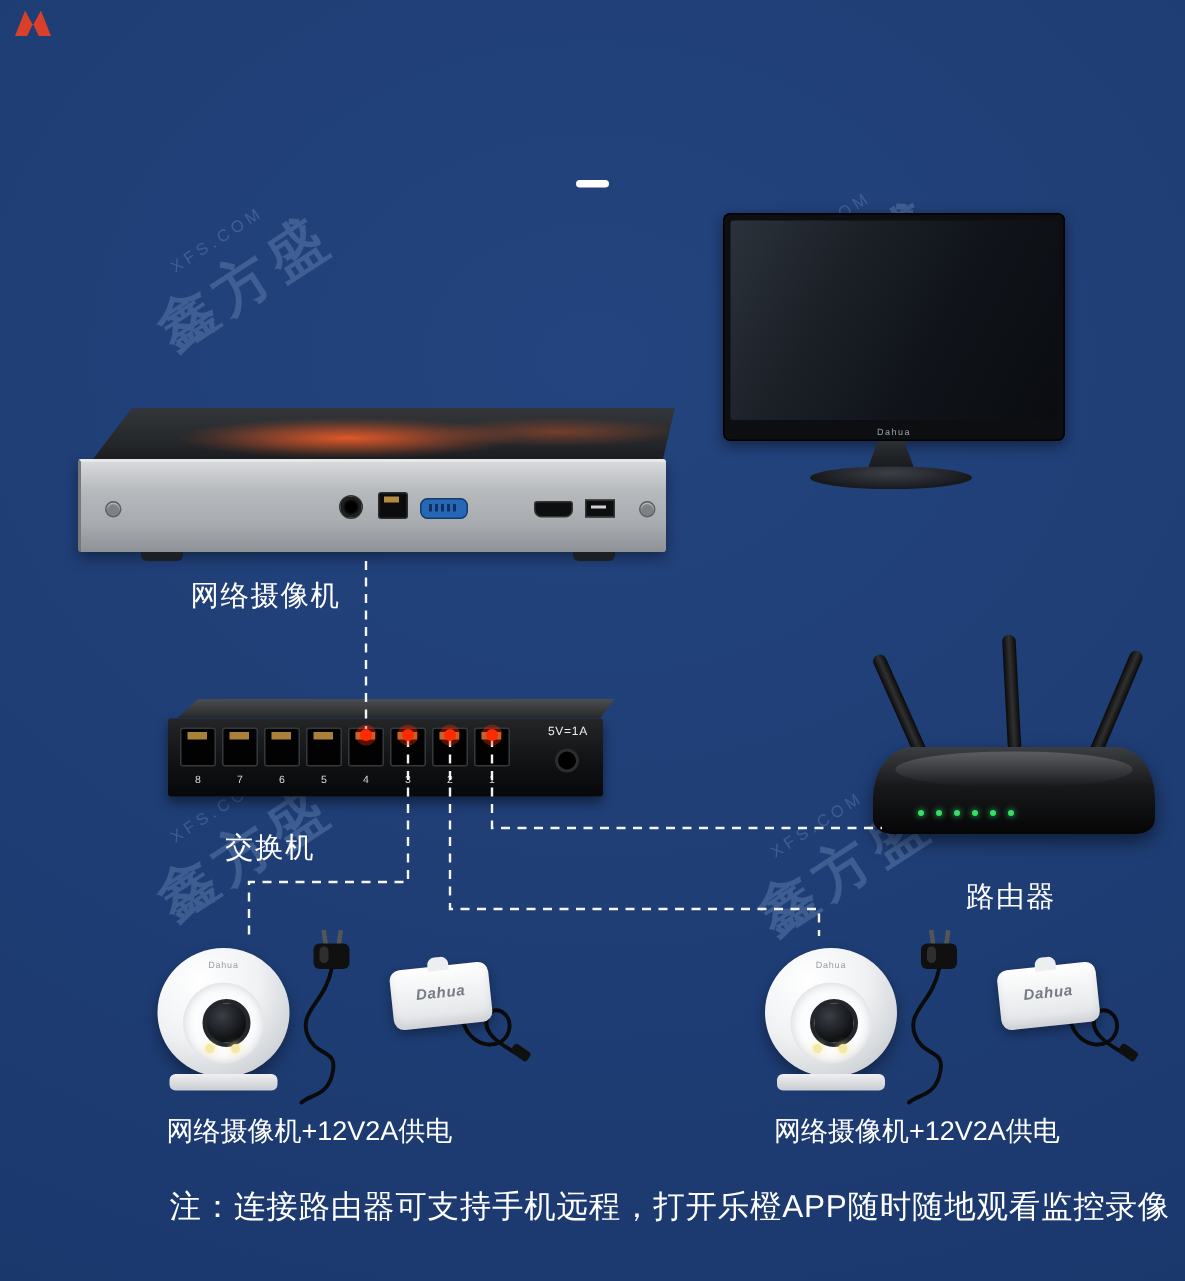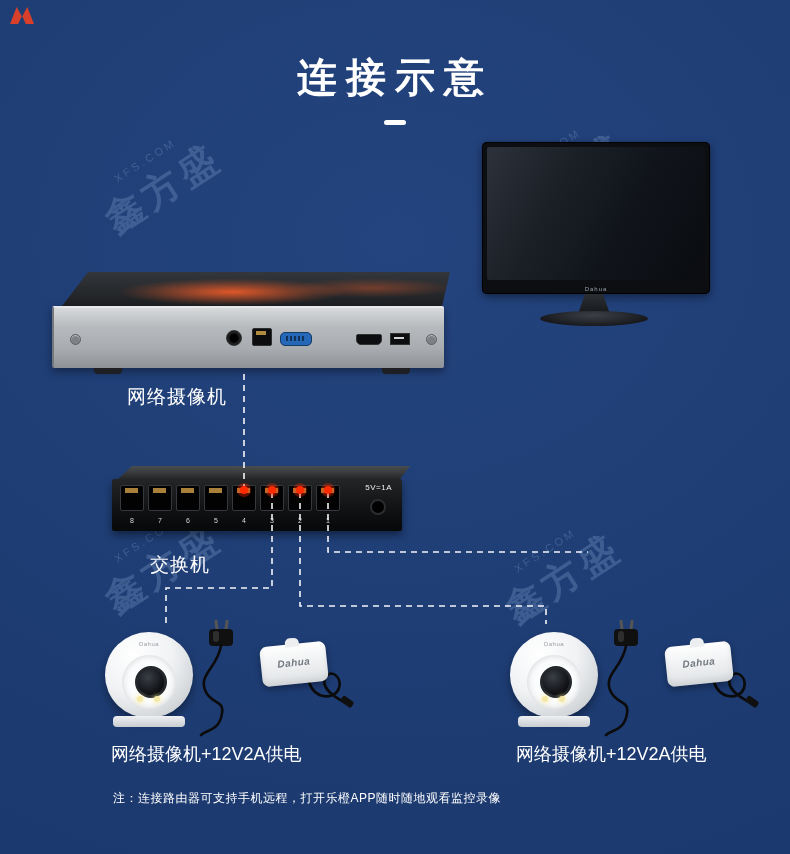--- a/index.html
+++ b/index.html
@@ -117,21 +117,21 @@
     border-radius:7px;z-index:2;background:linear-gradient(180deg,#ffffff,#dfe2e5);
     box-shadow:0 3px 7px rgba(0,0,0,.35), inset 0 -4px 6px rgba(0,0,0,.08);}
   .adapter-tab{position:absolute;left:50%;top:-6px;transform:translateX(-50%);width:14px;height:9px;
     border-radius:5px 5px 0 0;background:#eceef0;}
   .adapter-brand{position:absolute;left:0;right:0;top:13px;text-align:center;
     font-size:10px;font-weight:bold;color:#757b83;font-style:italic;letter-spacing:.5px;}
   .cam-label{position:absolute;left:8px;top:124px;color:#fff;font-size:18px;white-space:nowrap;}
   
   .overlay{position:absolute;left:0;top:0;width:790px;height:854px;pointer-events:none;z-index:5;}
   
-  .page-note{position:absolute;left:113px;top:790px;color:#fff;font-size:12px;letter-spacing:.5px;}
+  .page-note{position:absolute;left:113px;top:790px;color:#fff;font-size:21px;letter-spacing:.5px;}
 </style>
 </head>
 <body>
 
 <div class="canvas">
 
   <div class="corner-logo"></div>
 
   <div class="wm" style="left:95px;top:150px;">
     <div class="wm-inner">
@@ -151,21 +151,20 @@
       <span class="wm-brand">鑫方盛</span>
     </div>
   </div>
   <div class="wm" style="left:495px;top:540px;">
     <div class="wm-inner">
       <span class="wm-domain">XFS.COM</span>
       <span class="wm-brand">鑫方盛</span>
     </div>
   </div>
 
-  <div class="page-title">连接示意</div>
   <div class="title-dash"></div>
 
   <div class="monitor">
     <div class="mon-screen">
       <div class="mon-panel"></div>
       <span class="mon-brand">Dahua</span>
     </div>
     <div class="mon-neck"></div>
     <div class="mon-base"></div>
   </div>
@@ -208,20 +207,36 @@
         <span>3</span>
         <span>2</span>
         <span>1</span>
       </div>
       <span class="sw-power">5V=1A</span>
       <div class="sw-jack"></div>
     </div>
     <div class="device-label" style="left:38px;top:86px;">交换机</div>
   </div>
 
+  <div class="router">
+    <div class="antenna ant-l"></div>
+    <div class="antenna ant-m"></div>
+    <div class="antenna ant-r"></div>
+    <div class="router-body">
+      <div class="router-leds">
+        <i></i>
+          <i></i>
+          <i></i>
+          <i></i>
+          <i></i>
+          <i></i>
+      </div>
+    </div>
+    <div class="device-label" style="left:62px;top:167px;">路由器</div>
+  </div>
 
   <div class="cam-group" style="left:103px;">
     <svg class="cords" viewBox="0 0 265 130">
       <rect x="112" y="2" width="3" height="11" fill="#555" transform="rotate(-8 113 7)"></rect>
       <rect x="122" y="2" width="3" height="11" fill="#555" transform="rotate(8 123 7)"></rect>
       <rect x="106" y="11" width="24" height="17" rx="4" fill="#101010"></rect>
       <rect x="110" y="13" width="6" height="11" rx="3" fill="#2e2e2e"></rect>
       <path d="M118,28 C114,50 96,56 102,72 C108,88 124,80 118,100 C114,113 103,112 98,117" fill="none" stroke="#0b0b0b" stroke-width="2.6" stroke-linecap="round"></path>
       <path d="M206,64 C212,82 232,82 236,70 C240,58 226,50 222,60 C218,70 230,78 241,84" fill="none" stroke="#0b0b0b" stroke-width="2.6" stroke-linecap="round"></path>
       <rect x="238" y="80" width="13" height="7" rx="2" fill="#101010" transform="rotate(35 244 83)"></rect>

